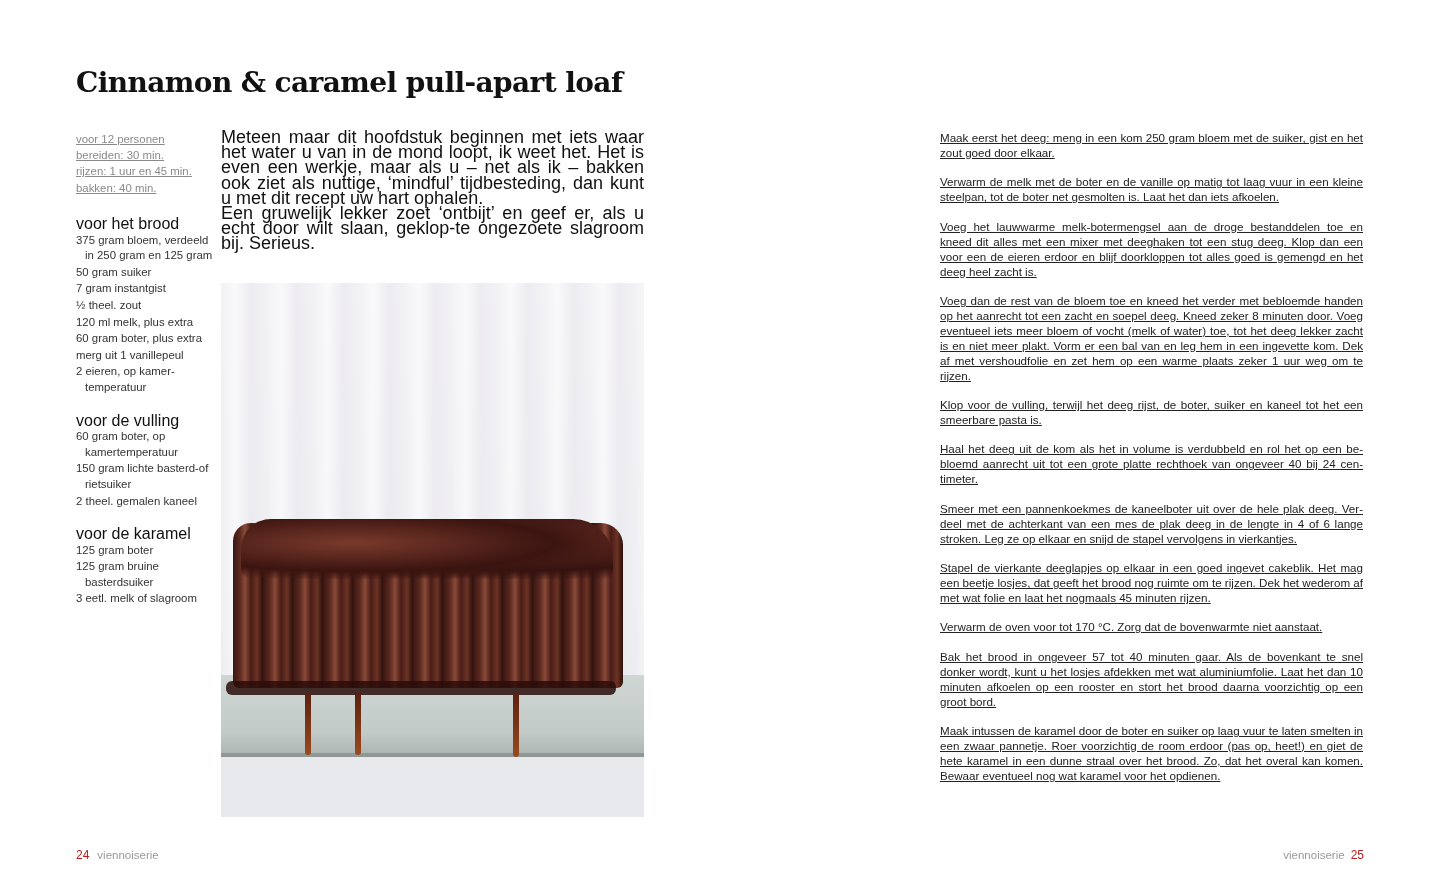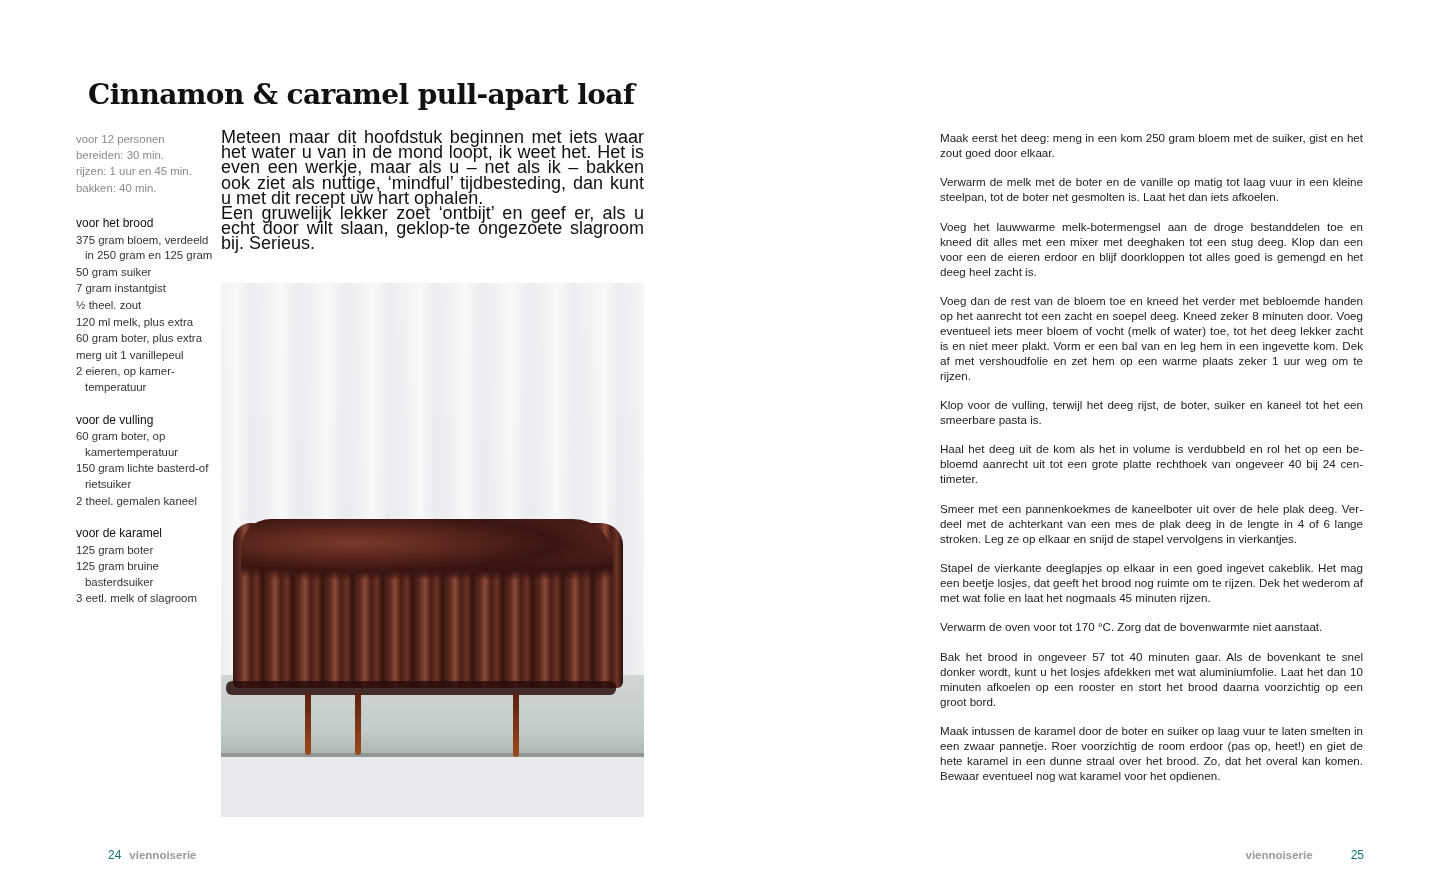--- a/index.html
+++ b/index.html
@@ -1,42 +1,42 @@
 <!DOCTYPE html>
 <html><head>
 <meta charset="utf-8">
 <style>
   html,body{margin:0;padding:0;background:#fff;}
   body{width:1440px;height:892px;position:relative;overflow:hidden;font-family:"Liberation Sans",sans-serif;color:#222;}
-  .title{position:absolute;left:76px;top:66px;font-family:"DejaVu Serif",serif;font-weight:bold;font-size:28px;letter-spacing:-0.6px;color:#111;margin:12px;white-space:nowrap;}
-  .meta{position:absolute;left:76px;top:131px;font-size:11.4px;line-height:16.2px;color:#8a8a8a;}
+  .title{position:absolute;left:76px;top:66px;font-family:"DejaVu Serif",serif;font-weight:bold;font-size:28px;letter-spacing:-0.6px;color:#111;margin:0;white-space:nowrap;}
+  .meta{position:absolute;left:76px;top:131px;font-size:11.4px;line-height:16.2px;color:#8a8a8a;text-decoration:underline;}
   .meta div{white-space:nowrap;}
   .ingredients{position:absolute;left:76px;top:216px;width:140px;font-size:11.4px;line-height:15.6px;color:#333;}
   .ing-group{margin-bottom:17px;}
-  .ing-head{color:#111;margin-bottom:1px;font-size:12px;}
+  .ing-head{color:#111;margin-bottom:1px;font-size:16px;}
   .ing-item{padding-left:9px;text-indent:-9px;margin-bottom:1px;}
   .intro{position:absolute;left:221px;top:130px;width:423px;font-size:18px;line-height:15.2px;color:#111;text-align:justify;}
   .intro p{margin:0;}
   .photo{position:absolute;left:221px;top:283px;width:423px;height:534px;overflow:hidden;background:linear-gradient(180deg,#f2f1f4 0%,#efeef2 60%,#e9e9ec 100%);}
   .photo .wall{position:absolute;inset:0;background:repeating-linear-gradient(90deg,rgba(255,255,255,0) 0px,rgba(255,255,255,0.55) 14px,rgba(230,228,235,0.4) 30px,rgba(255,255,255,0) 46px);}
   .photo .plate{position:absolute;left:0;top:392px;width:423px;height:82px;background:linear-gradient(180deg,#cfd6d3 0%,#c3cbc8 70%,#aab3b0 100%);}
   .photo .plate-edge{position:absolute;left:0;top:470px;width:423px;height:4px;background:#8f9895;}
   .photo .floor{position:absolute;left:0;top:474px;width:423px;height:60px;background:#e8e9ec;}
   .photo .loaf{position:absolute;left:12px;top:240px;width:390px;height:165px;border-radius:18px 22px 6px 6px;
     background:repeating-linear-gradient(90deg,#3a1612 0px,#5b2a20 7px,#8a4a38 12px,#4a1d16 18px,#6b3326 24px,#2e0f0c 30px);}
   .photo .glaze{position:absolute;left:20px;top:236px;width:372px;height:60px;border-radius:30px 40px 10px 10px;
     background:radial-gradient(ellipse at 30% 40%,#7a3a2c 0%,#3b1410 55%,rgba(40,10,8,0) 75%),radial-gradient(ellipse at 75% 35%,#6e3226 0%,#351210 55%,rgba(40,10,8,0) 75%);}
   .photo .pool{position:absolute;left:5px;top:398px;width:390px;height:14px;border-radius:6px;background:#2a0d0a;opacity:0.85;}
   .photo .drip{position:absolute;width:6px;background:linear-gradient(180deg,#5a200f,#9a4a1e);border-radius:0 0 4px 4px;}
   .body-text{position:absolute;left:940px;top:131px;width:423px;font-size:11.6px;line-height:14.9px;color:#222;text-align:justify;}
-  .body-text p{margin:0 0 14.6px 0;}
+  .body-text p{margin:0 0 14.6px 0;text-decoration:underline;}
   .folio-left{position:absolute;left:76px;top:848px;font-size:12px;color:#444;white-space:nowrap;}
   .folio-right{position:absolute;right:76px;top:848px;font-size:12px;color:#444;white-space:nowrap;}
-  .folio-num{color:#0f766e;margin-left:32px;}
-  .folio-sec{color:#9a9a9a;font-size:11.5px;font-weight:bold;}
+  .folio-num{color:#b91c1c;}
+  .folio-sec{color:#9a9a9a;font-size:11.5px;}
   .folio-left .folio-sec{margin-left:8px;}
   .folio-right .folio-sec{margin-right:6px;}
 </style>
 </head>
 <body>
 
 <h1 class="title">Cinnamon &amp; caramel pull-apart loaf</h1>
 
 <div class="meta">
   <div>voor 12 personen</div>

